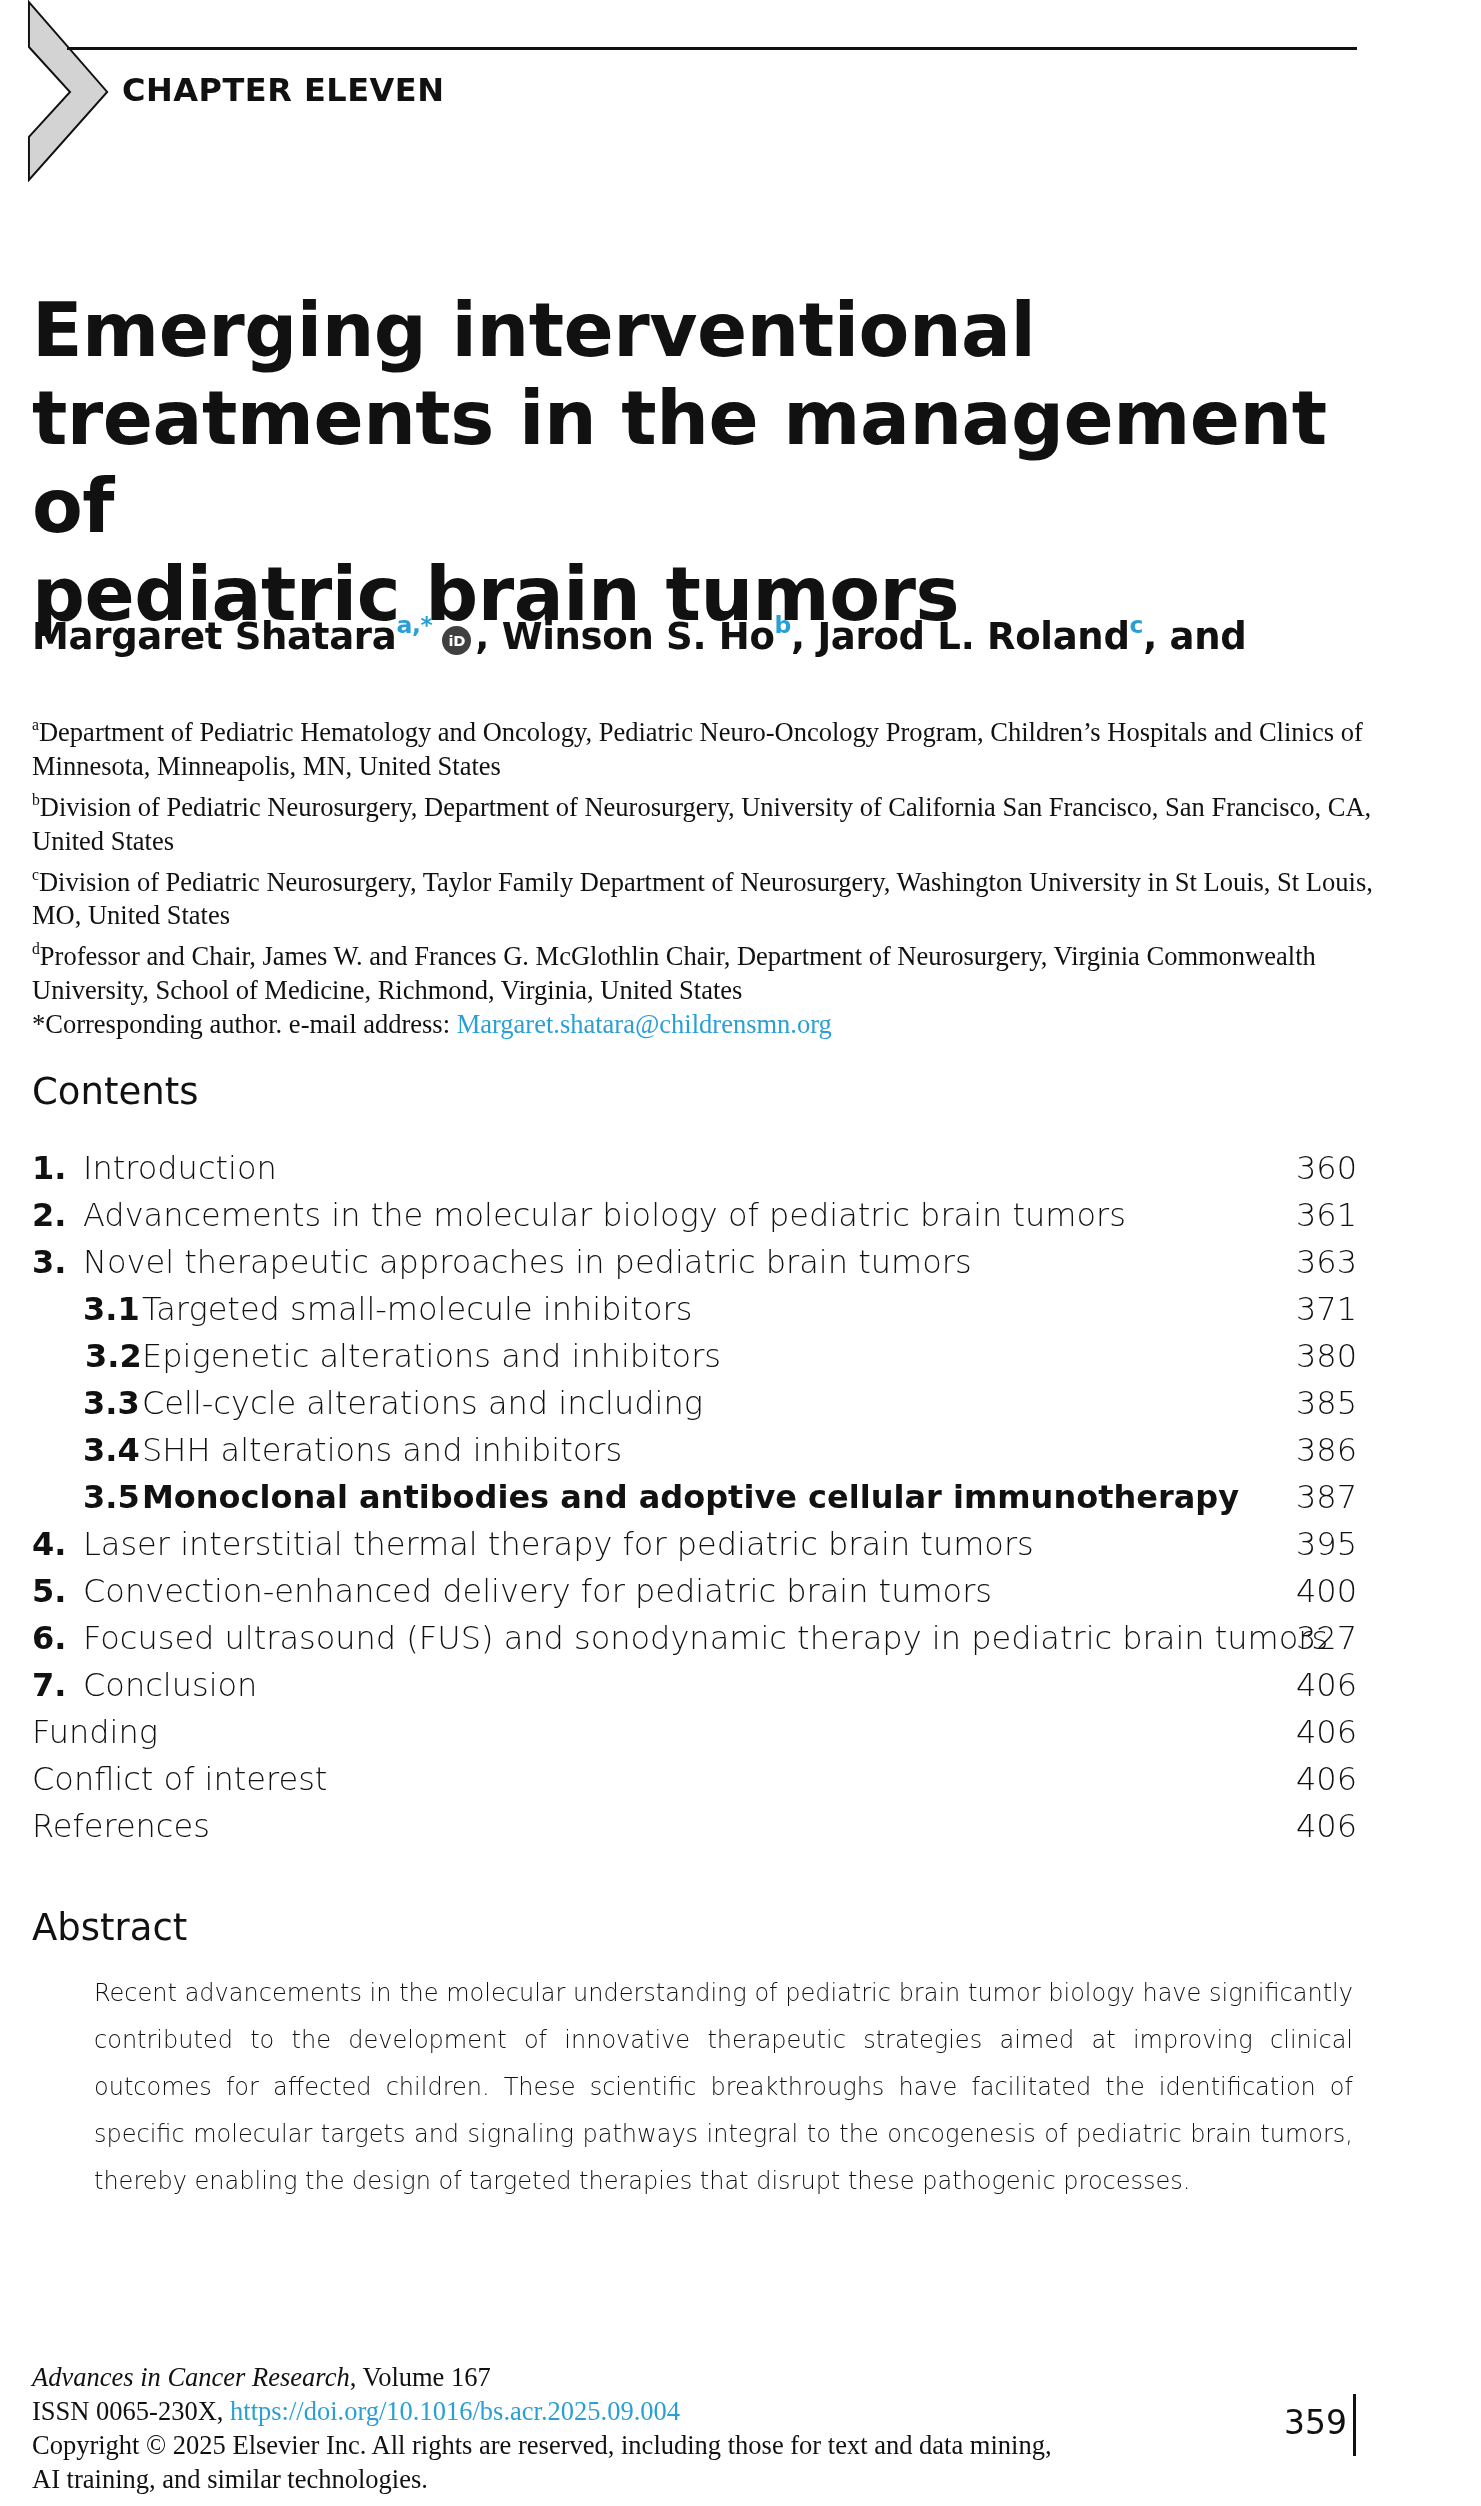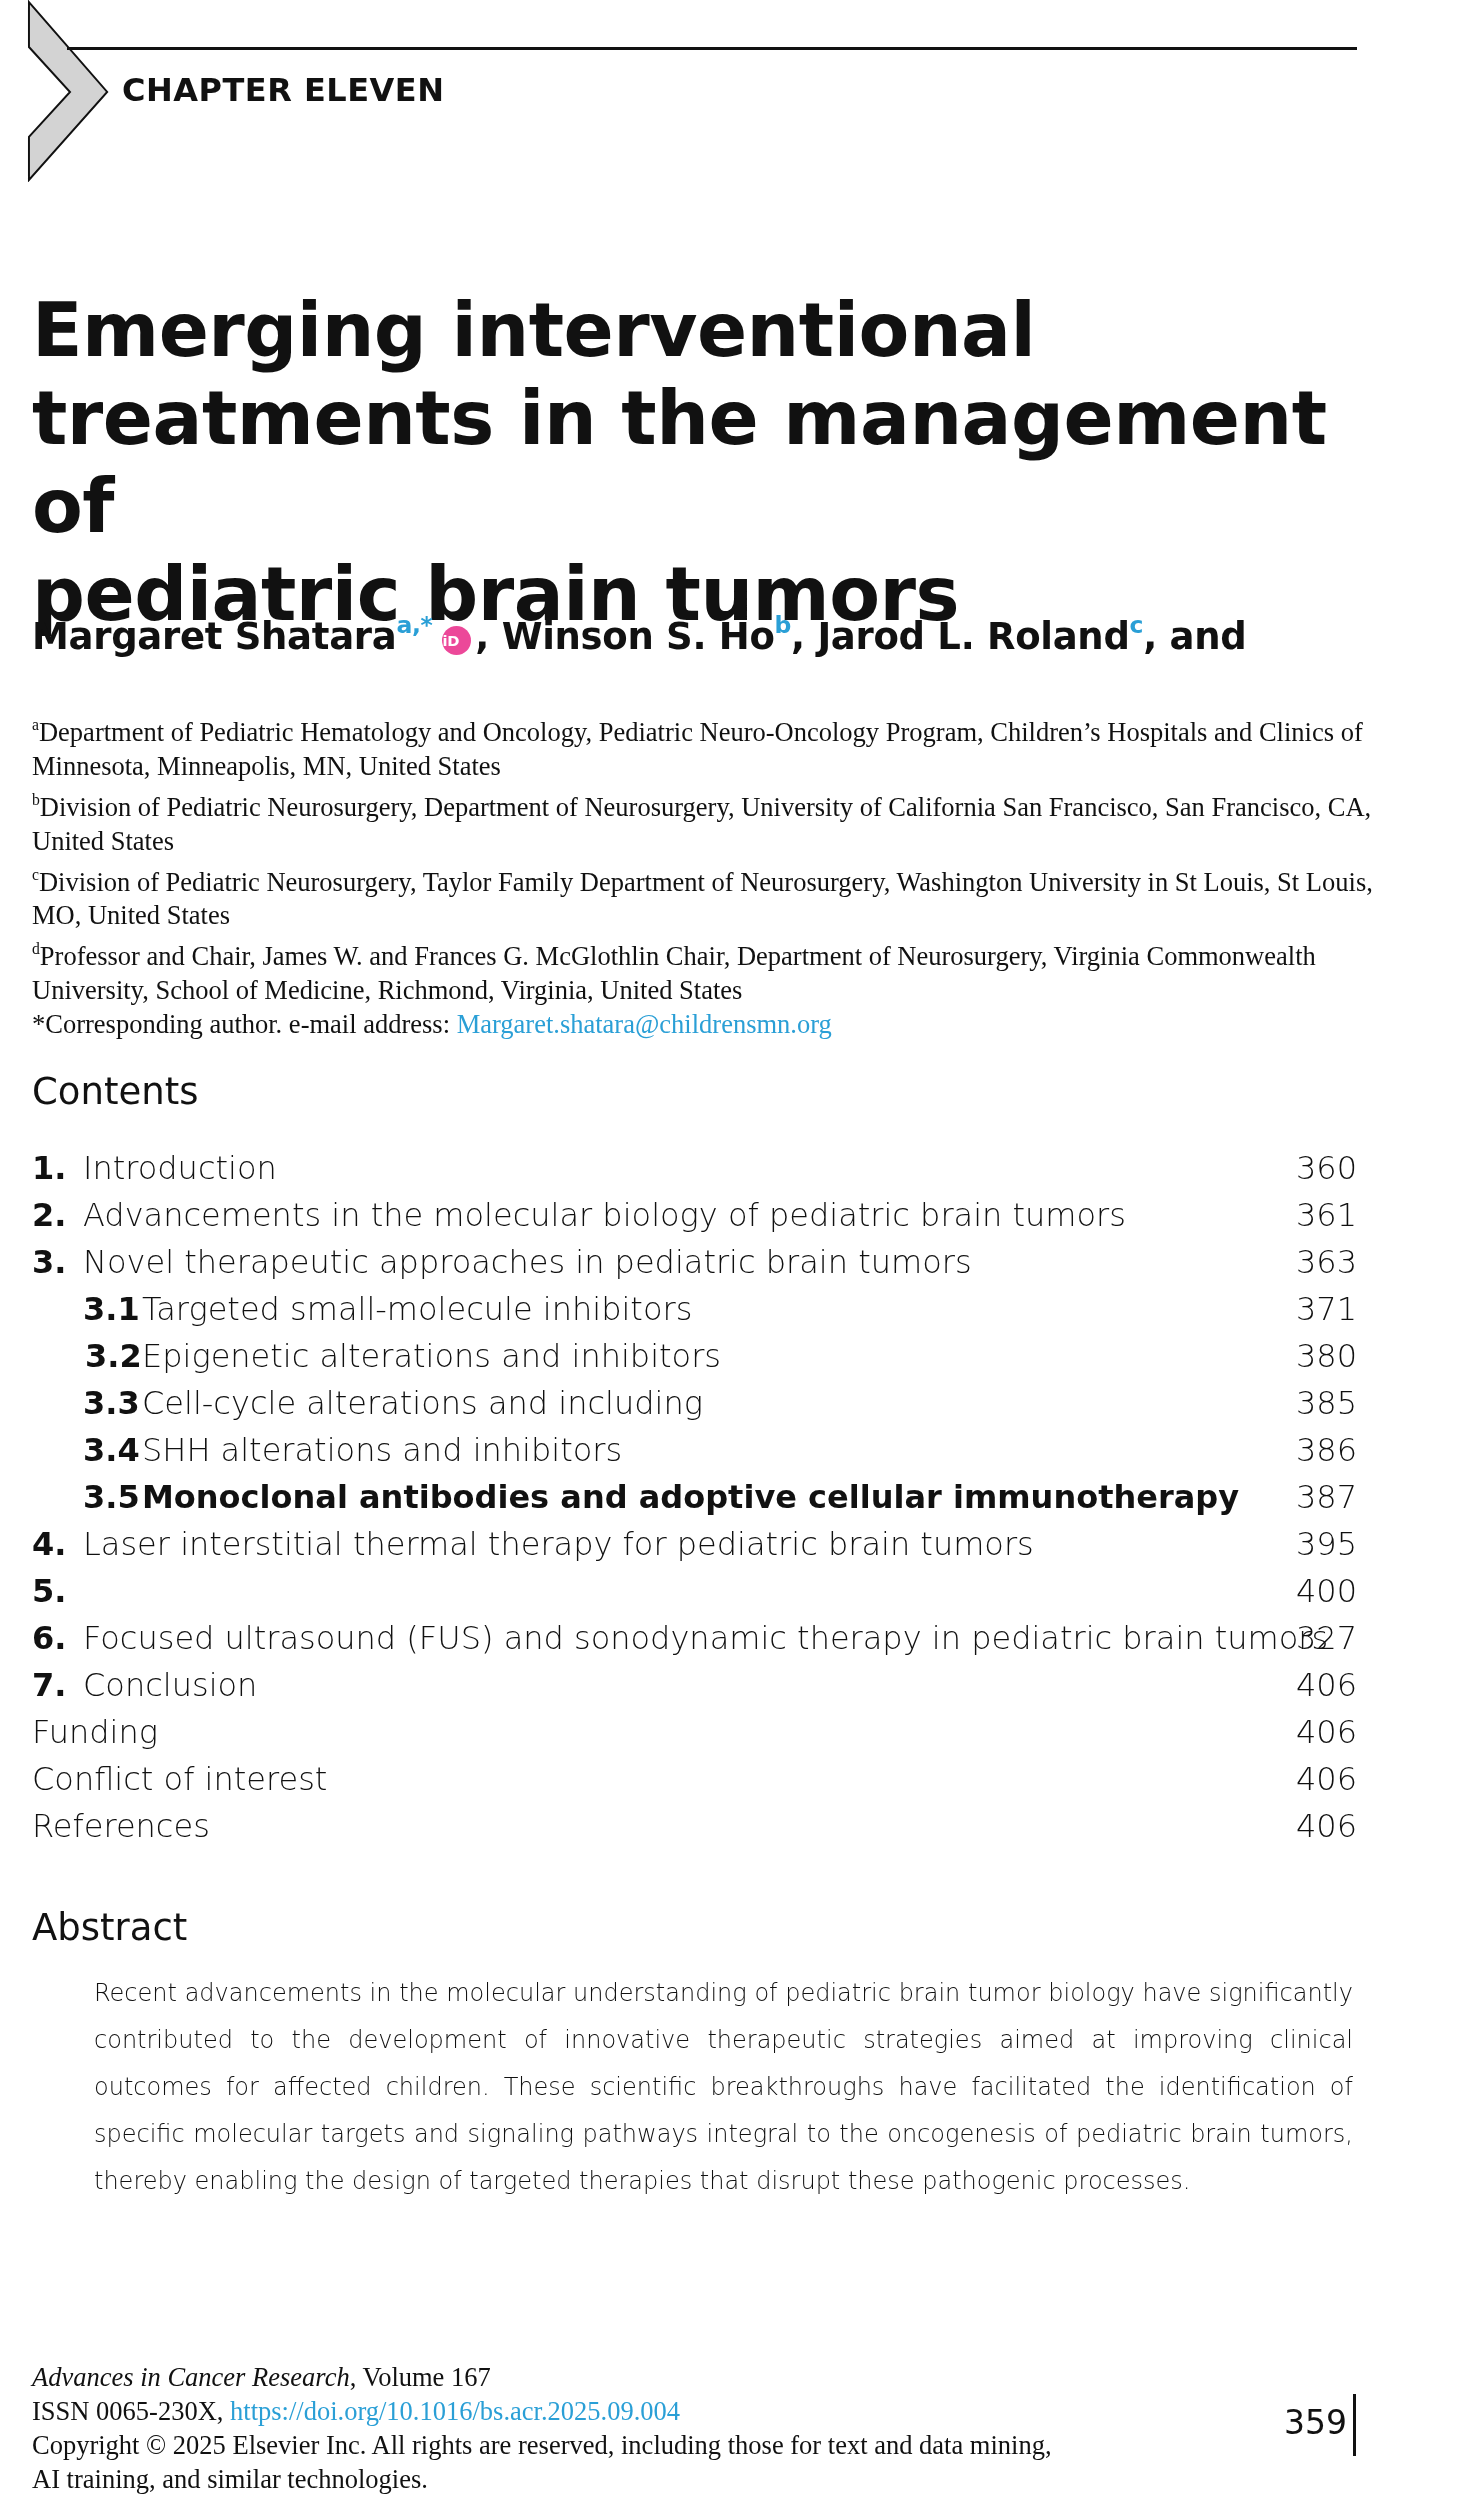--- a/index.html
+++ b/index.html
@@ -8,21 +8,21 @@
   .serif { font-family: "Liberation Serif", "DejaVu Serif", serif; }
 
   #chevron { position: absolute; left: 27.4px; top: 0; width: 88px; height: 182px; }
   #top-rule { position: absolute; left: 67px; top: 47px; width: 1290px; height: 2.9px; background: #111; }
   #chapter-label { position: absolute; left: 122px; top: 71px; font-size: 32px; font-weight: 600; letter-spacing: 0.5px; color: #111; }
 
   #title { position: absolute; left: 32px; top: 286px; width: 1353px; font-size: 74px; font-weight: 700; line-height: 88px; letter-spacing: -0.5px; margin: 0; }
 
   #authors { position: absolute; left: 32px; top: 600px; width: 1353px; font-size: 37px; font-weight: 700; line-height: 51px; letter-spacing: -0.3px; }
   .sup { color: #2a9fd6; font-size: 23.5px; vertical-align: 15.7px; font-weight: 700; }
-  .orcid { display: inline-block; width: 29px; height: 29px; border-radius: 50%; background: #ec4899; color: #fff; font-size: 14.7px; font-weight: 700; line-height: 29px; vertical-align: 2.9px; margin: 0 3.9px 0 9.8px; }
+  .orcid { display: inline-block; width: 29px; height: 29px; border-radius: 50%; background: #404040; color: #fff; font-size: 14.7px; font-weight: 700; text-align: center; line-height: 29px; vertical-align: 2.9px; margin: 0 3.9px 0 9.8px; }
 
   #affiliations { position: absolute; left: 32px; top: 708px; width: 1353px; font-size: 26.5px; line-height: 34px; }
   .aff-sup { font-size: 15.7px; vertical-align: 10.8px; }
   .link { color: #2a9fd6; }
 
   #contents-heading { position: absolute; left: 32px; top: 1070px; font-size: 37px; font-weight: 400; }
   #toc { position: absolute; left: 32px; top: 1145px; width: 1325px; }
   .toc-row { position: relative; height: 47px; font-size: 32px; line-height: 47px; font-weight: 300; }
   .toc-num { position: absolute; top: 0; font-weight: 700; }
   .toc-text { position: absolute; top: 0; }
@@ -106,20 +106,21 @@
       <span class="toc-text" style="left: 110px; font-weight: bold;">Monoclonal antibodies and adoptive cellular immunotherapy</span>
       <span class="toc-page">387</span>
     </div>
     <div class="toc-row">
       <span class="toc-num" style="left: 0px;">4.</span>
       <span class="toc-text" style="left: 51px;">Laser interstitial thermal therapy for pediatric brain tumors</span>
       <span class="toc-page">395</span>
     </div>
     <div class="toc-row">
       <span class="toc-num" style="left: 0px;">5.</span>
+      <span class="toc-text" style="left: 51px;">Convection-enhanced delivery for pediatric brain tumors</span>
       <span class="toc-page">400</span>
     </div>
     <div class="toc-row">
       <span class="toc-num" style="left: 0px;">6.</span>
       <span class="toc-text" style="left: 51px;">Focused ultrasound (FUS) and sonodynamic therapy in pediatric brain tumors</span>
       <span class="toc-page">327</span>
     </div>
     <div class="toc-row">
       <span class="toc-num" style="left: 0px;">7.</span>
       <span class="toc-text" style="left: 51px;">Conclusion</span>

